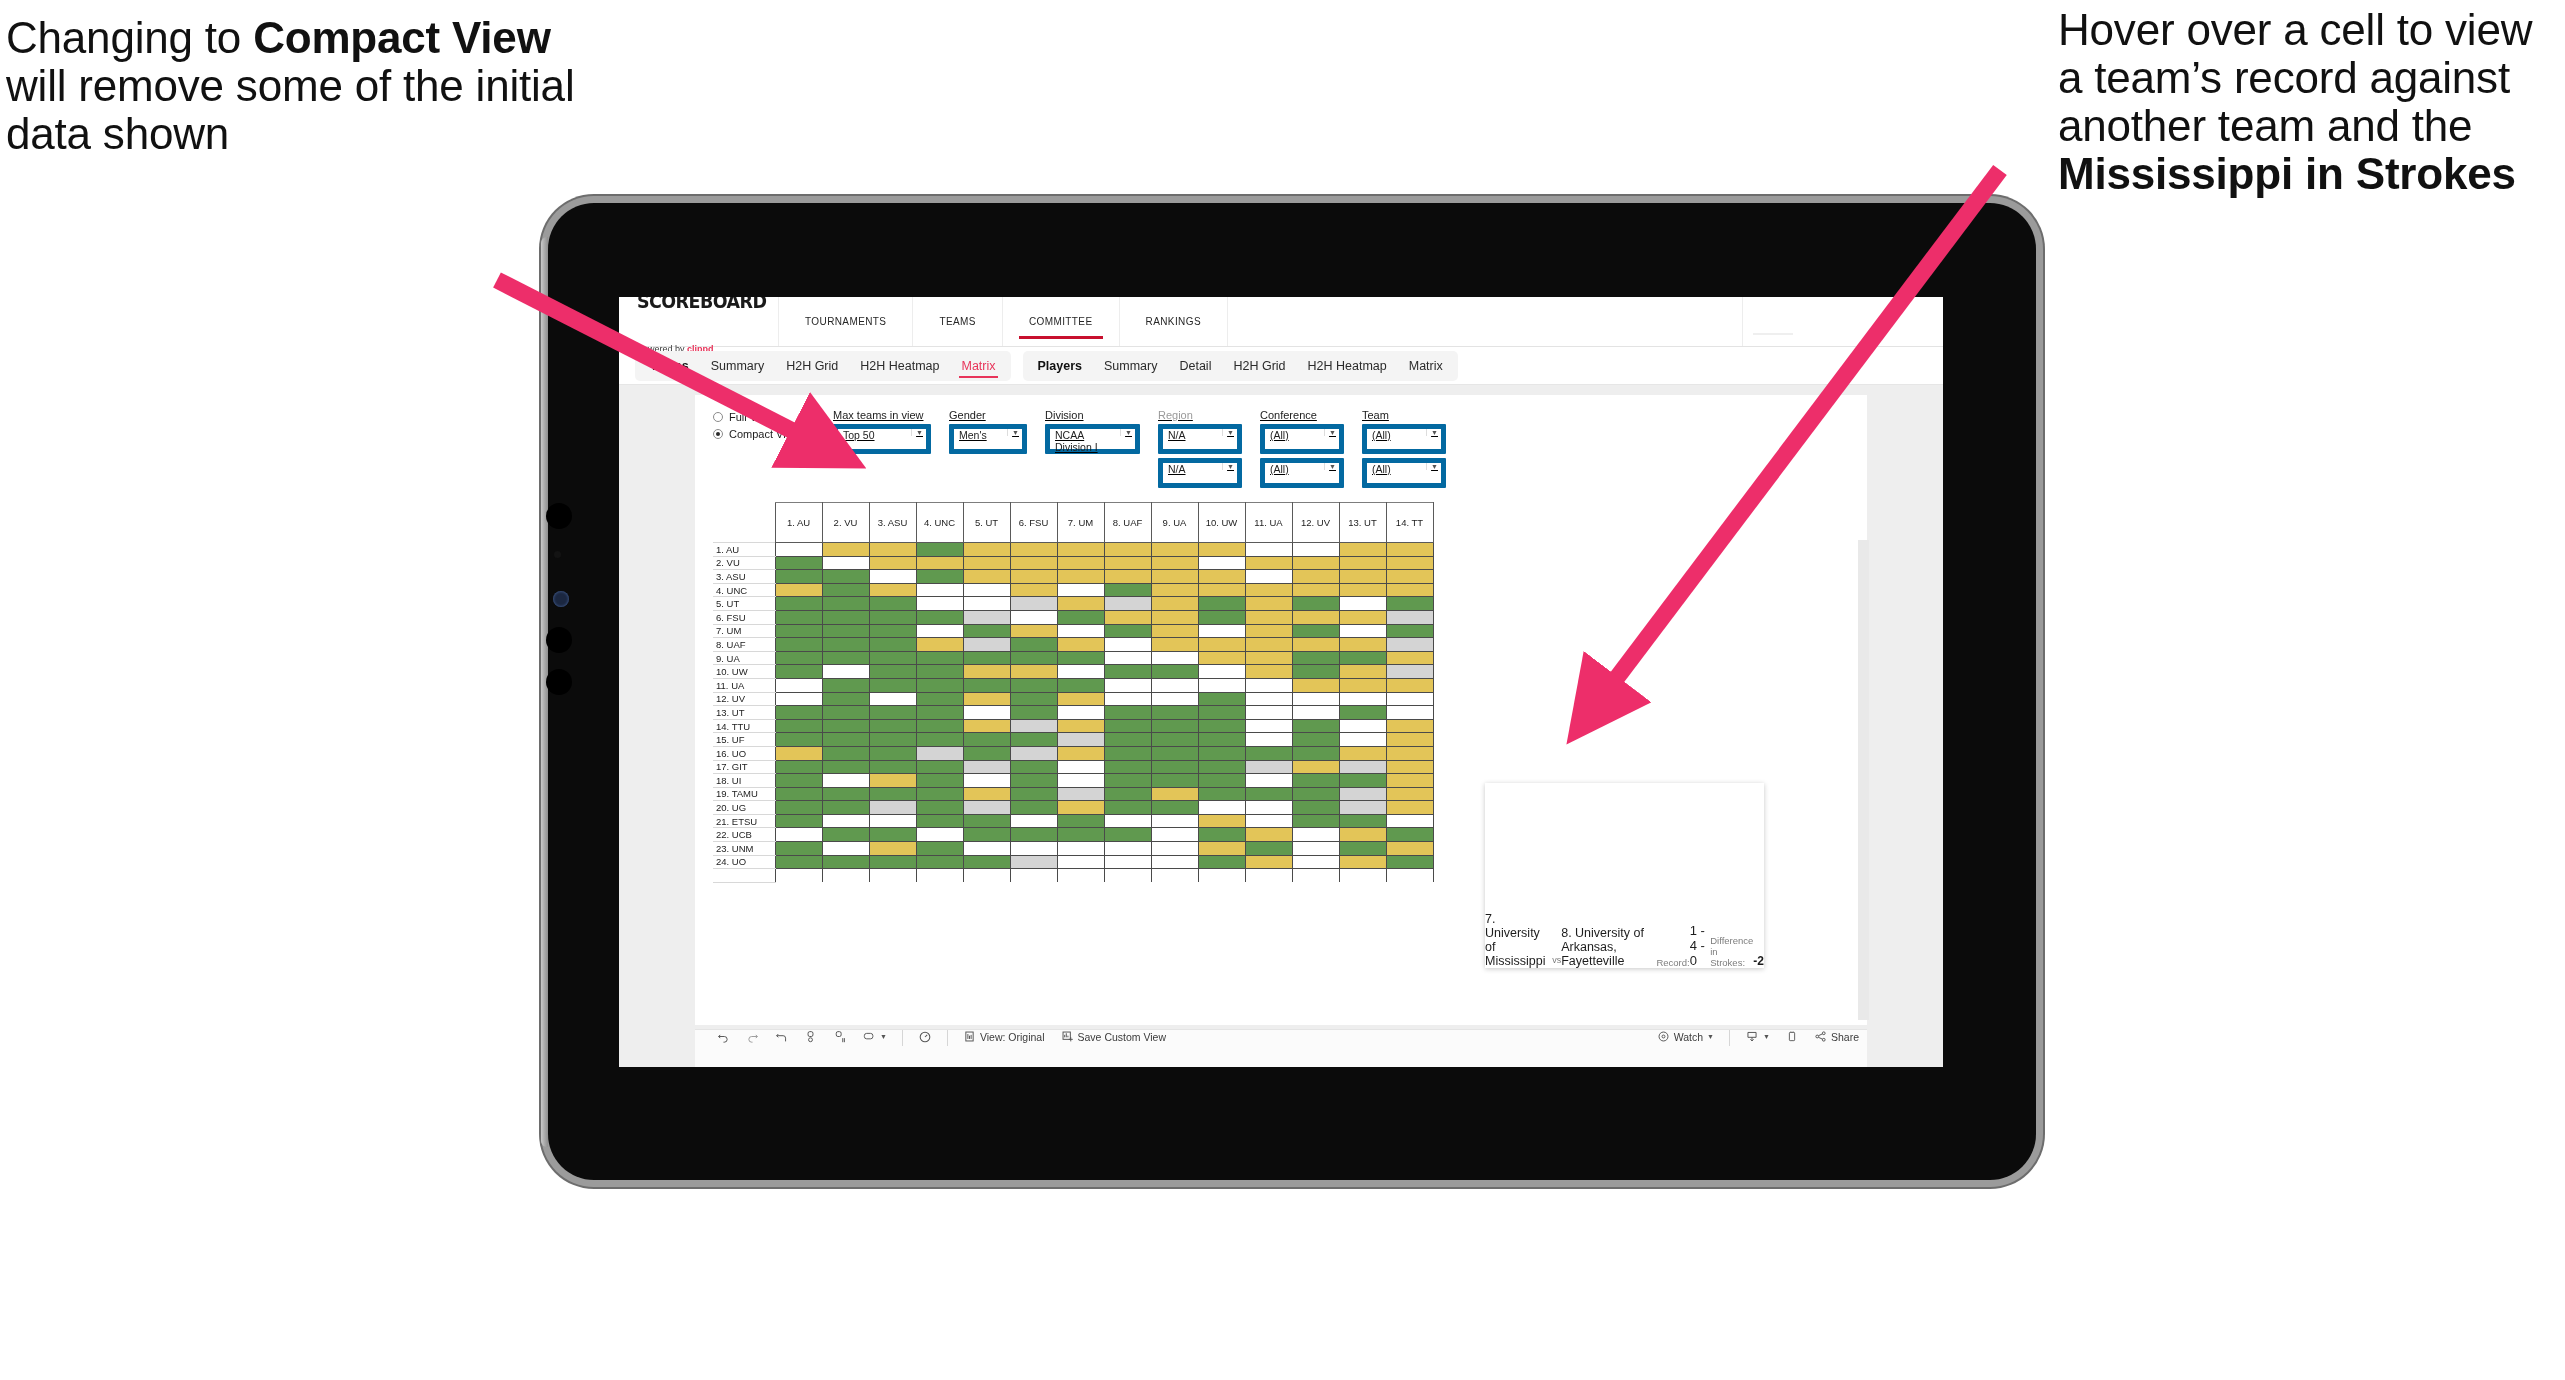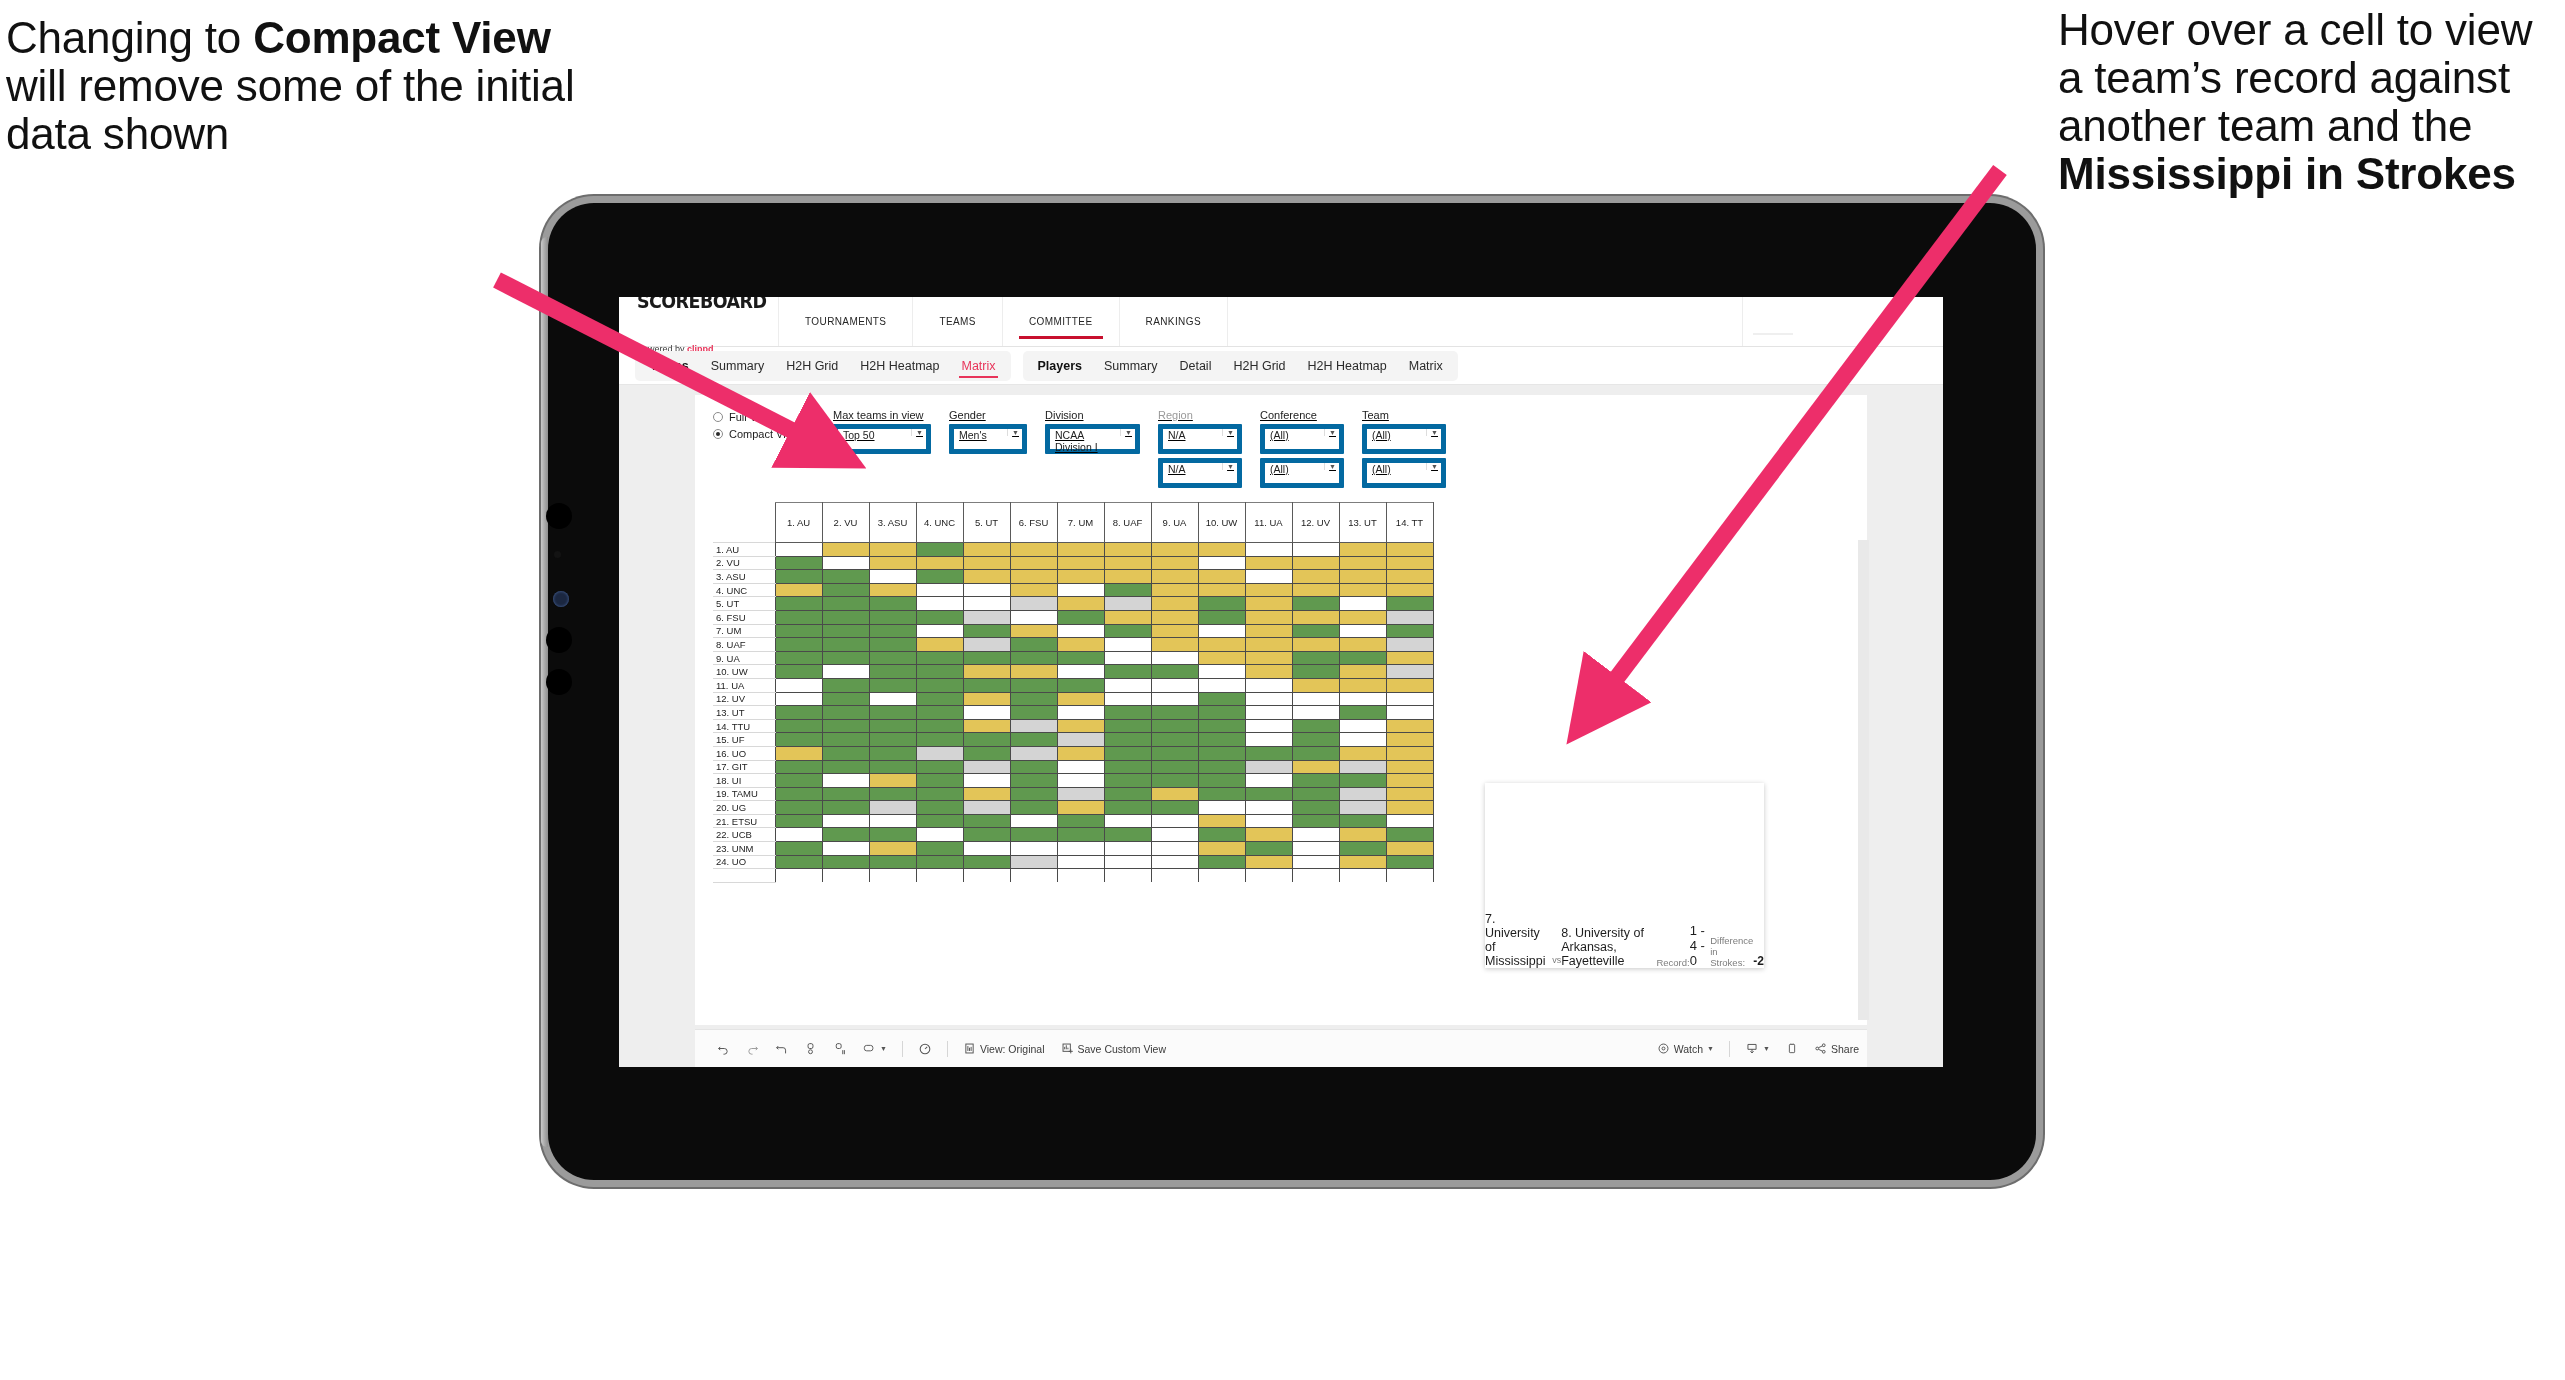--- a/index.html
+++ b/index.html
@@ -151,21 +151,21 @@
   #tt-b { font-size: 12.5px; color:#1d1d1d; }
   #tt-rec-lbl { font-size: 9.5px; color:#7d7d7d; margin-top: 20px; }
   #tt-rec { font-size: 13px; color:#1d1d1d; margin-top: 3px; }
   #tt-dif-lbl { font-size: 9.5px; color:#7d7d7d; margin-top: 19px; }
   #tt-dif { font-size: 12px; font-weight:700; color:#1d1d1d; margin-top: 3px; }
 
   
   #toolbar {
     position:absolute; left: 76px; right: 76px; bottom: 0; height: 38px;
     background:#fbfbfb; border-top:1px solid #e4e4e4;
-    display:flex; align-items:center; padding-left: 14px; font-size: 10.5px; color:#3b3b3b;
+    display:flex; align-items:flex-start; padding-left: 14px; font-size: 10.5px; color:#3b3b3b;
   }
   .tb { display:flex; align-items:center; gap:4px; padding: 0 8px; cursor:pointer; white-space:nowrap; }
   .tb svg { display:block; }
   .tbsep { width:1px; height:16px; background:#d6d6d6; margin: 0 7px; }
   .tbspacer { flex: 1; }
   .caret { font-size: 7px; color:#555; }
 
   #screen-glow { position:absolute; right: 150px; top: 36px; width:40px; height:2px; background:#efefef; }
 </style>
 </head>

